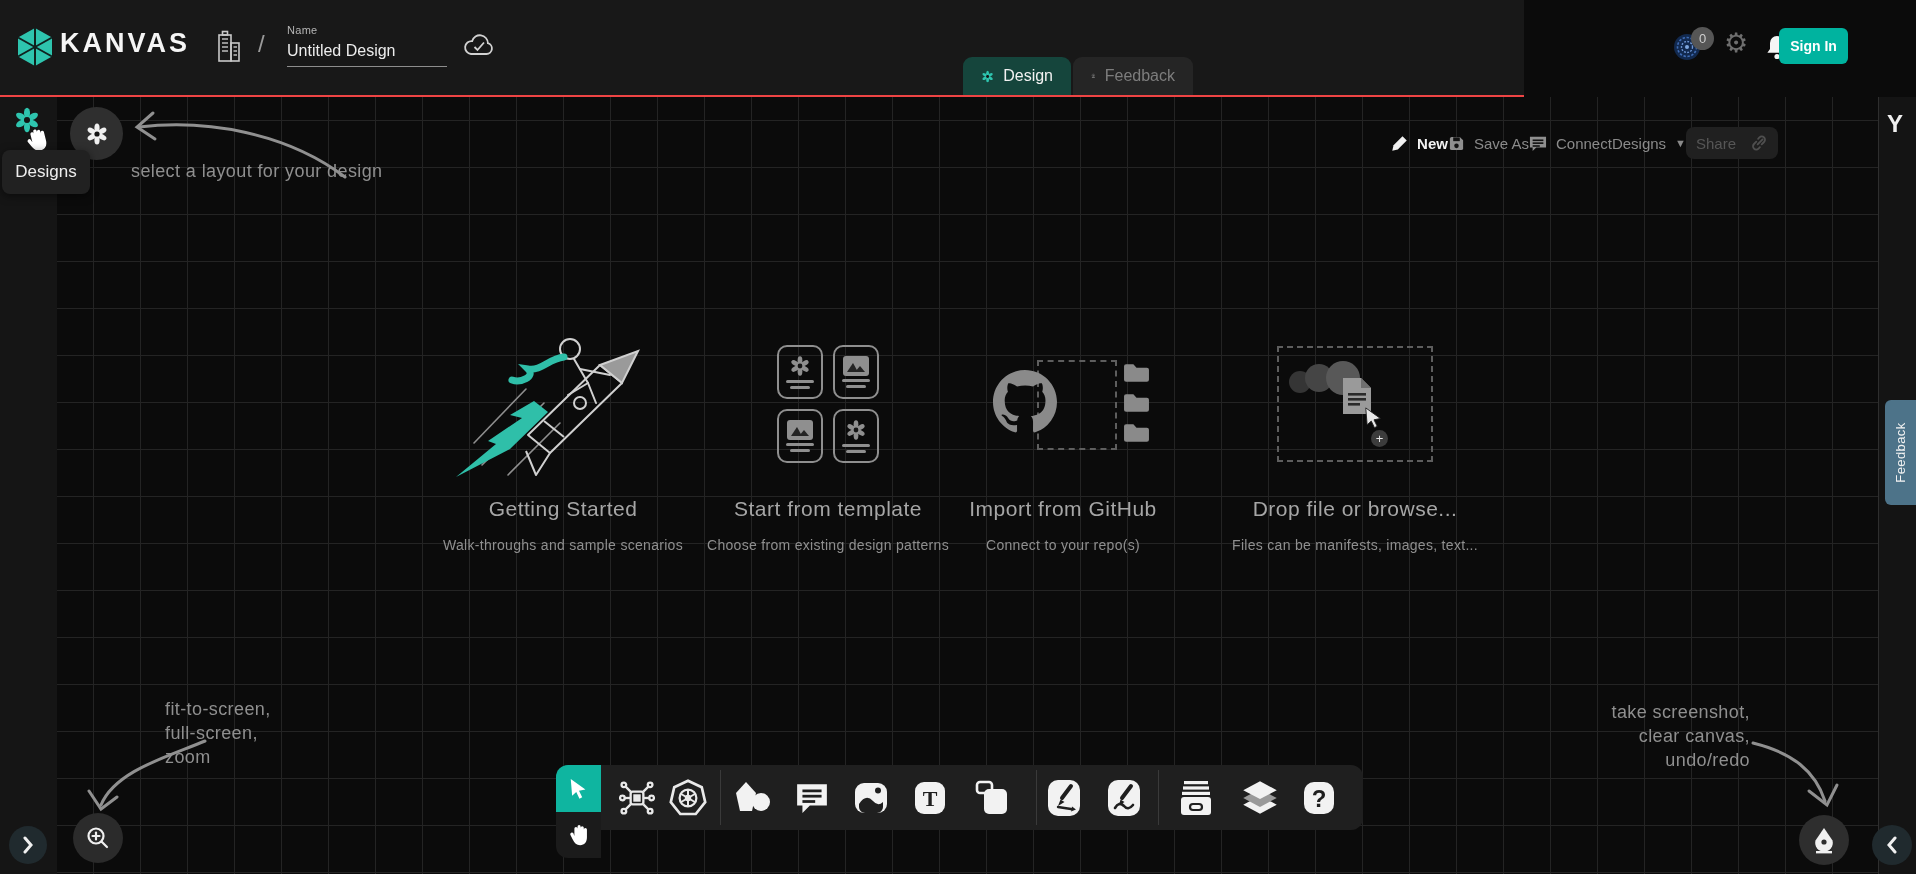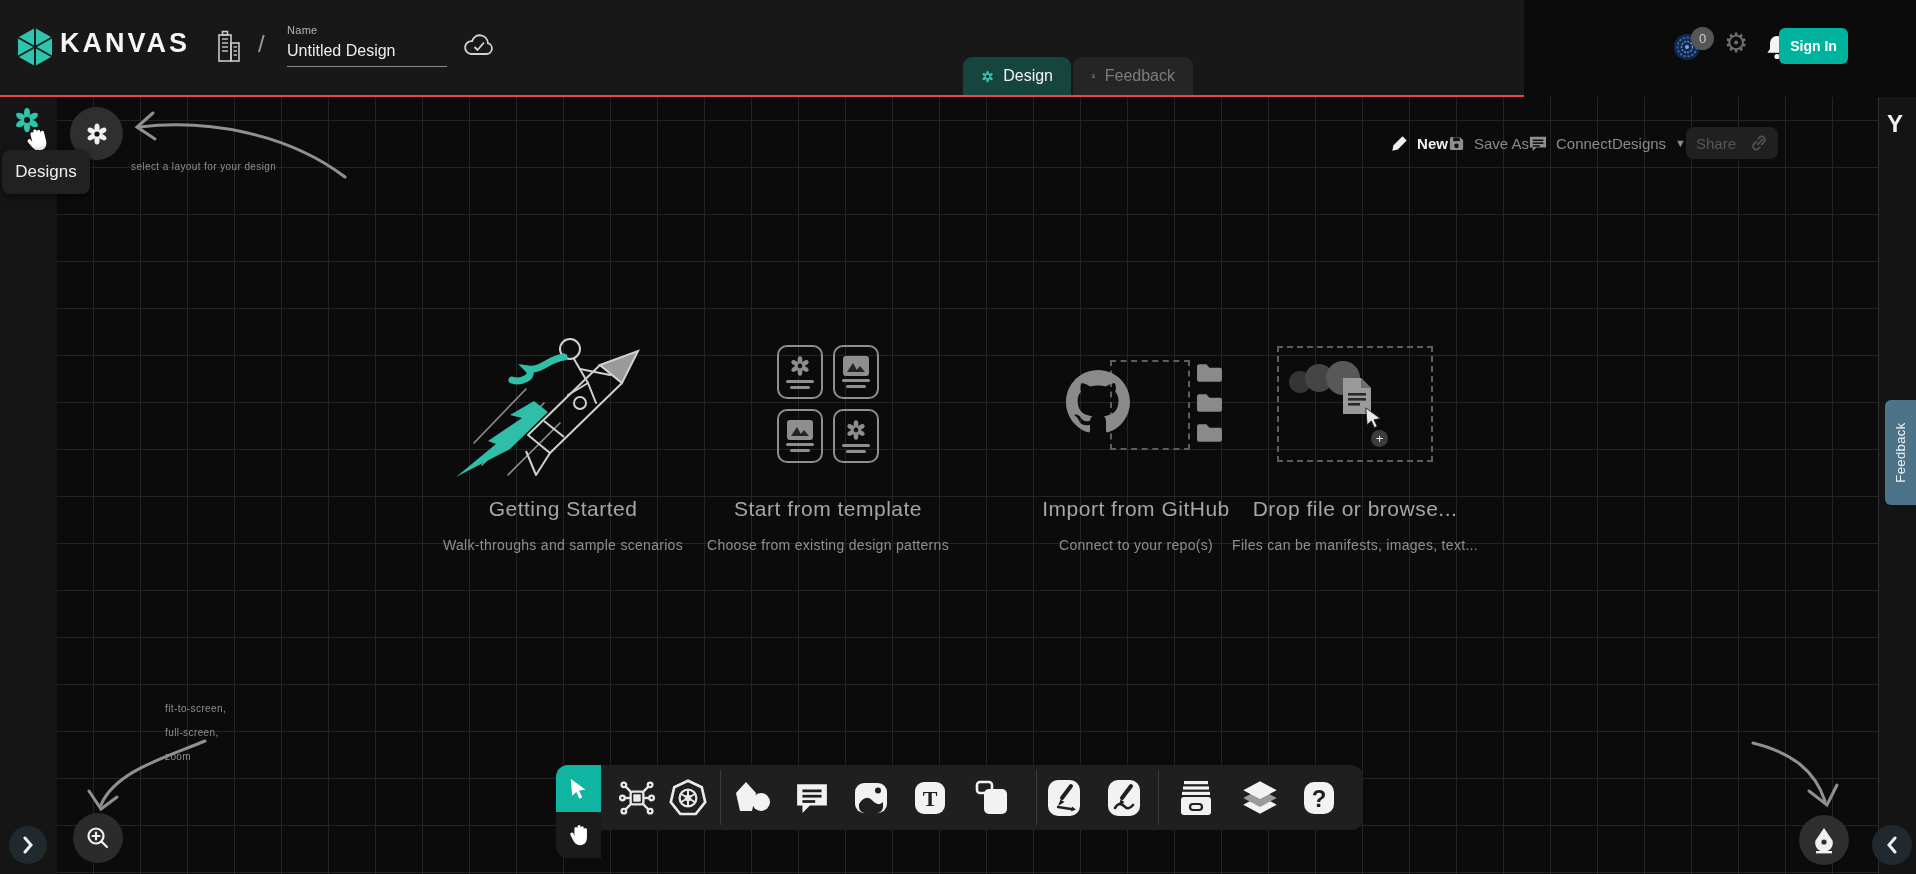--- a/index.html
+++ b/index.html
@@ -25,21 +25,21 @@
   #left-strip{position:absolute;left:0;top:97px;width:57px;height:777px;background:#151515;border-right:1px solid #2e2e2e;}
   #right-strip{position:absolute;left:1878px;top:97px;width:38px;height:777px;background:#141414;border-left:1px solid #2e2e2e;}
   #y-logo{color:#f0f0f0;font-size:24px;font-weight:bold;}
   #feedback{position:absolute;right:0;top:400px;width:31px;height:105px;background:#4d7389;border-radius:6px 0 0 6px;
     display:flex;align-items:center;justify-content:center;cursor:pointer;}
   #feedback span{transform:rotate(-90deg);color:#f2f2f2;font-size:13px;white-space:nowrap;letter-spacing:.4px;}
   
   #canvas{position:absolute;left:57px;top:97px;width:1821px;height:777px;background-color:#0b0b0b;
     background-image:linear-gradient(to right,#242424 1px,transparent 1px),linear-gradient(to bottom,#242424 1px,transparent 1px);
     background-size:47px 47px;background-position:-11px 23px;}
-  .hint{color:#8f8f8f;font-size:10px;letter-spacing:.4px;}
+  .hint{color:#8f8f8f;font-size:18px;letter-spacing:.4px;}
   .hint-lines{line-height:24px;}
   
   #actions-row{position:absolute;right:100px;top:28px;display:flex;align-items:center;height:36px;}
   .act{display:flex;align-items:center;gap:9px;font-size:15px;color:#8a8a8a;cursor:pointer;white-space:nowrap;}
   .act.primary{color:#f2f2f2;font-weight:bold;}
   #share-pill{display:flex;align-items:center;gap:14px;border-radius:8px;background:#202020;
     padding:7px 10px;color:#565656;font-size:15px;cursor:default;}
   .caret{font-size:11px;color:#8a8a8a;}
   
   .circle-btn{position:absolute;border-radius:50%;background:#2b2b2b;display:flex;align-items:center;justify-content:center;cursor:pointer;}
@@ -300,21 +300,21 @@
             </svg>
           <div class="tmpl-bar" style="width:28px"></div>
             <div class="tmpl-bar" style="width:20px"></div>
         </div>
       </div>
     </div>
     <div class="t-title">Start from template</div>
     <div class="t-sub">Choose from existing design patterns</div>
   </div>
 
-  <div class="tile" style="left:939px">
+  <div class="tile" style="left:866px">
     <div class="ill">
       <div style="position:relative;width:200px;height:104px">
         <div class="gh-dash"></div>
         <svg style="position:absolute;left:30px;top:18px" width="64" height="64" viewBox="0 0 16 16" fill="#8a8a8a">
             <use href="#sym-github"></use>
           </svg>
         <div class="folder-col">
           <svg width="27" height="21" viewBox="0 0 26 20" fill="#8a8a8a">
               <use href="#sym-folder"></use>
             </svg>
@@ -361,20 +361,25 @@
   <div class="abs hint hint-lines" style="left:108px;top:600px">
     <div>fit-to-screen,</div>
     <div>full-screen,</div>
     <div>zoom</div>
   </div>
   <svg class="abs" style="left:30px;top:636px" width="130" height="90" viewBox="0 0 130 90" fill="none" stroke="#909090" stroke-width="3" stroke-linecap="round">
     <path d="M118 8 C80 24 28 38 14 72"></path>
     <polyline points="2,58 14,76 30,64"></polyline>
   </svg>
 
+  <div class="abs hint hint-lines" style="right:128px;top:603px;text-align:right">
+    <div>take screenshot,</div>
+    <div>clear canvas,</div>
+    <div>undo/redo</div>
+  </div>
   <svg class="abs" style="left:1688px;top:638px" width="100" height="80" viewBox="0 0 100 80" fill="none" stroke="#909090" stroke-width="3" stroke-linecap="round">
     <path d="M8 8 C48 18 70 36 80 66"></path>
     <polyline points="64,56 82,70 92,50"></polyline>
   </svg>
 
   <div class="circle-btn" style="left:16px;top:716px;width:50px;height:50px">
     <svg width="26" height="26" viewBox="0 0 26 26" fill="none" stroke="#f0f0f0" stroke-width="2.2" stroke-linecap="round">
       <circle cx="11" cy="11" r="7.5"></circle>
       <line x1="11" y1="7.5" x2="11" y2="14.5"></line>
         <line x1="7.5" y1="11" x2="14.5" y2="11"></line>

